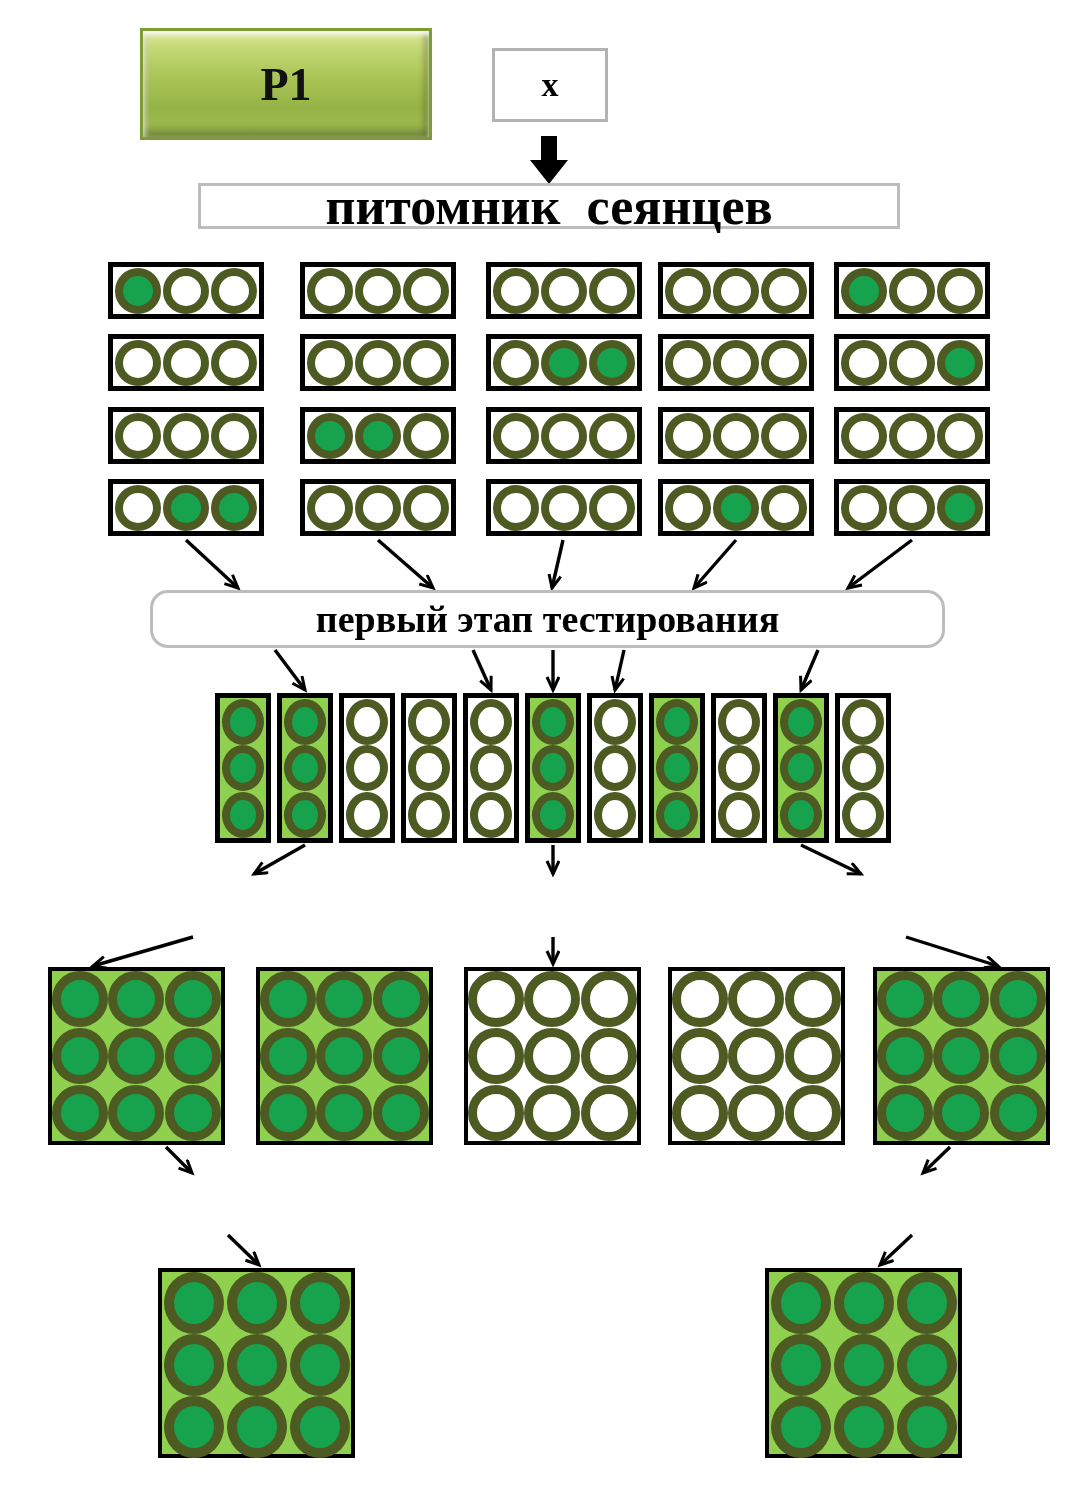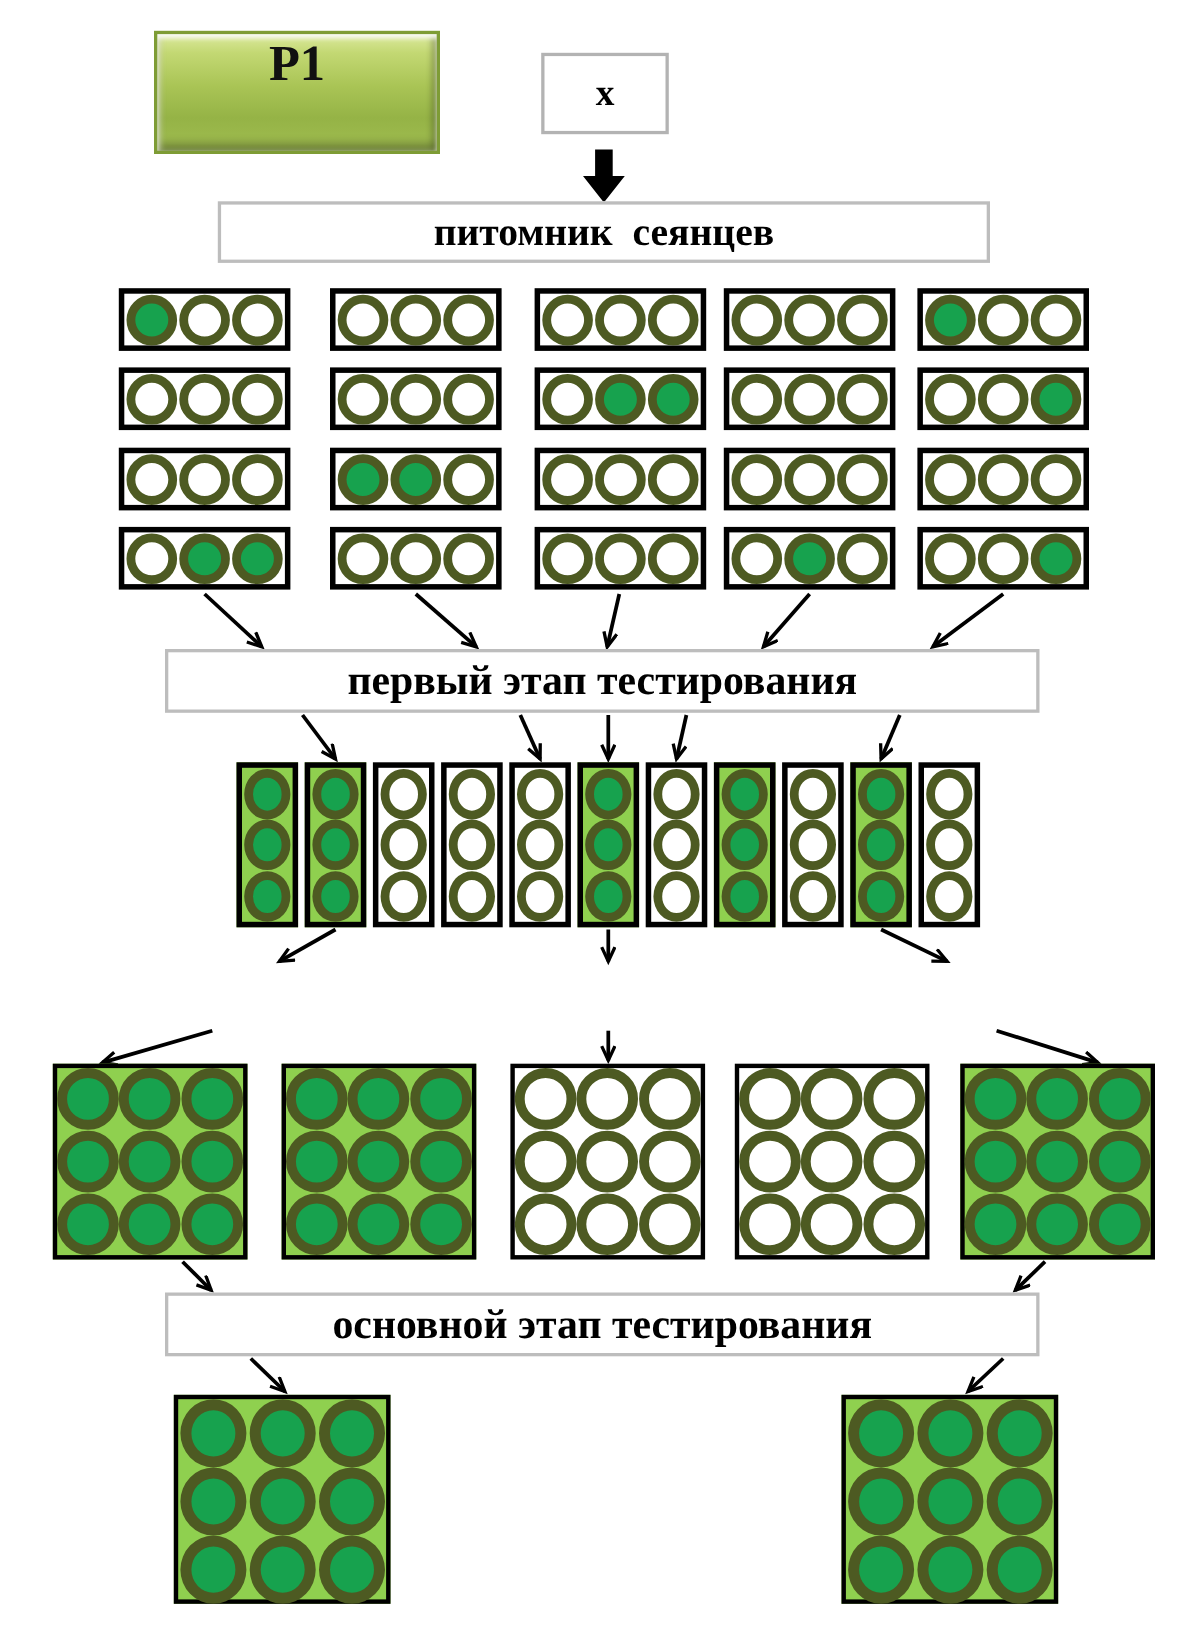--- a/index.html
+++ b/index.html
@@ -1,34 +1,34 @@
 <!DOCTYPE html>
 <html><head>
 <meta charset="utf-8">
 <style>
   html,body{margin:0;padding:0;background:#fff;}
   .canvas{position:relative;width:1088px;height:1490px;background:#fff;overflow:hidden;
           font-family:"Liberation Serif","DejaVu Serif",serif;}
   .abs{position:absolute;box-sizing:border-box;}
 
   
-  .pbtn{width:260px;height:112px;display:flex;align-items:flex-start;justify-content:center;
+  .pbtn{width:292px;height:112px;display:flex;align-items:center;justify-content:center;
         font-weight:bold;font-size:46px;color:#111;
         background:linear-gradient(180deg,#dcea9e 0%,#c3d873 16%,#a9c455 45%,#95b346 72%,#a0bd50 100%);
         border:3px solid #7e9c35;
         box-shadow:inset 0 4px 4px rgba(255,255,255,.85), inset 4px 0 5px rgba(255,255,255,.35),
                    inset -5px 0 6px rgba(0,0,0,.18), inset 0 -7px 8px rgba(0,0,0,.28);}
   .xbox{width:116px;height:74px;border:3px solid #b3b3b3;background:#fff;display:flex;
         align-items:center;justify-content:center;font-weight:bold;font-size:34px;color:#000;}
 
   
   .stage{left:150px;width:795px;height:58px;border:3px solid #bdbdbd;background:#fff;
          display:flex;align-items:center;justify-content:center;
          font-weight:bold;font-size:38px;color:#000;white-space:pre;}
-  .stage.nursery{left:198px;width:702px;height:56px;font-size:36px;}
+  .stage.nursery{left:198px;width:702px;height:46px;font-size:52px;}
 
   
   .hbox{position:absolute;width:156px;height:57px;border:5px solid #000;background:#fff;
         display:flex;align-items:center;justify-content:space-evenly;box-sizing:border-box;}
   .hbox .c{flex:none;width:30px;height:30px;border:8px solid var(--olive);border-radius:50%;background:#fff;}
   .hbox .c.g{background:var(--green);}
 
   
   .vbox{position:absolute;width:56px;height:150px;border:5px solid #000;background:#fff;
         display:flex;flex-direction:column;align-items:center;justify-content:space-evenly;box-sizing:border-box;}
@@ -97,25 +97,22 @@
       <line x1="950" y1="1147" x2="923" y2="1173" marker-end="url(#ah)"></line>
 
       <line x1="228" y1="1235" x2="259" y2="1265" marker-end="url(#ah)"></line>
       <line x1="912" y1="1235" x2="880" y2="1265" marker-end="url(#ah)"></line>
     </g>
   </svg>
 
   <div class="abs stage nursery" style="top:183px;">
     <span>питомник  сеянцев</span>
   </div>
-  <div class="abs stage" style="top:590px;">
+  <div class="abs stage" style="top:590px;border-radius:18px;">
     <span>первый этап тестирования</span>
-  </div>
-  <div class="abs stage" style="top:1175px;">
-    <span>основной этап тестирования</span>
   </div>
 
   <div class="abs" id="nursery-grid" style="left:108px;top:262px;width:882px;height:274px;">
       <div class="hbox" style="left: 0px; top: 0px;">
         <div class="c g"></div>
         <div class="c"></div>
         <div class="c"></div>
       </div>
       <div class="hbox" style="left: 192px; top: 0px;">
         <div class="c"></div>

